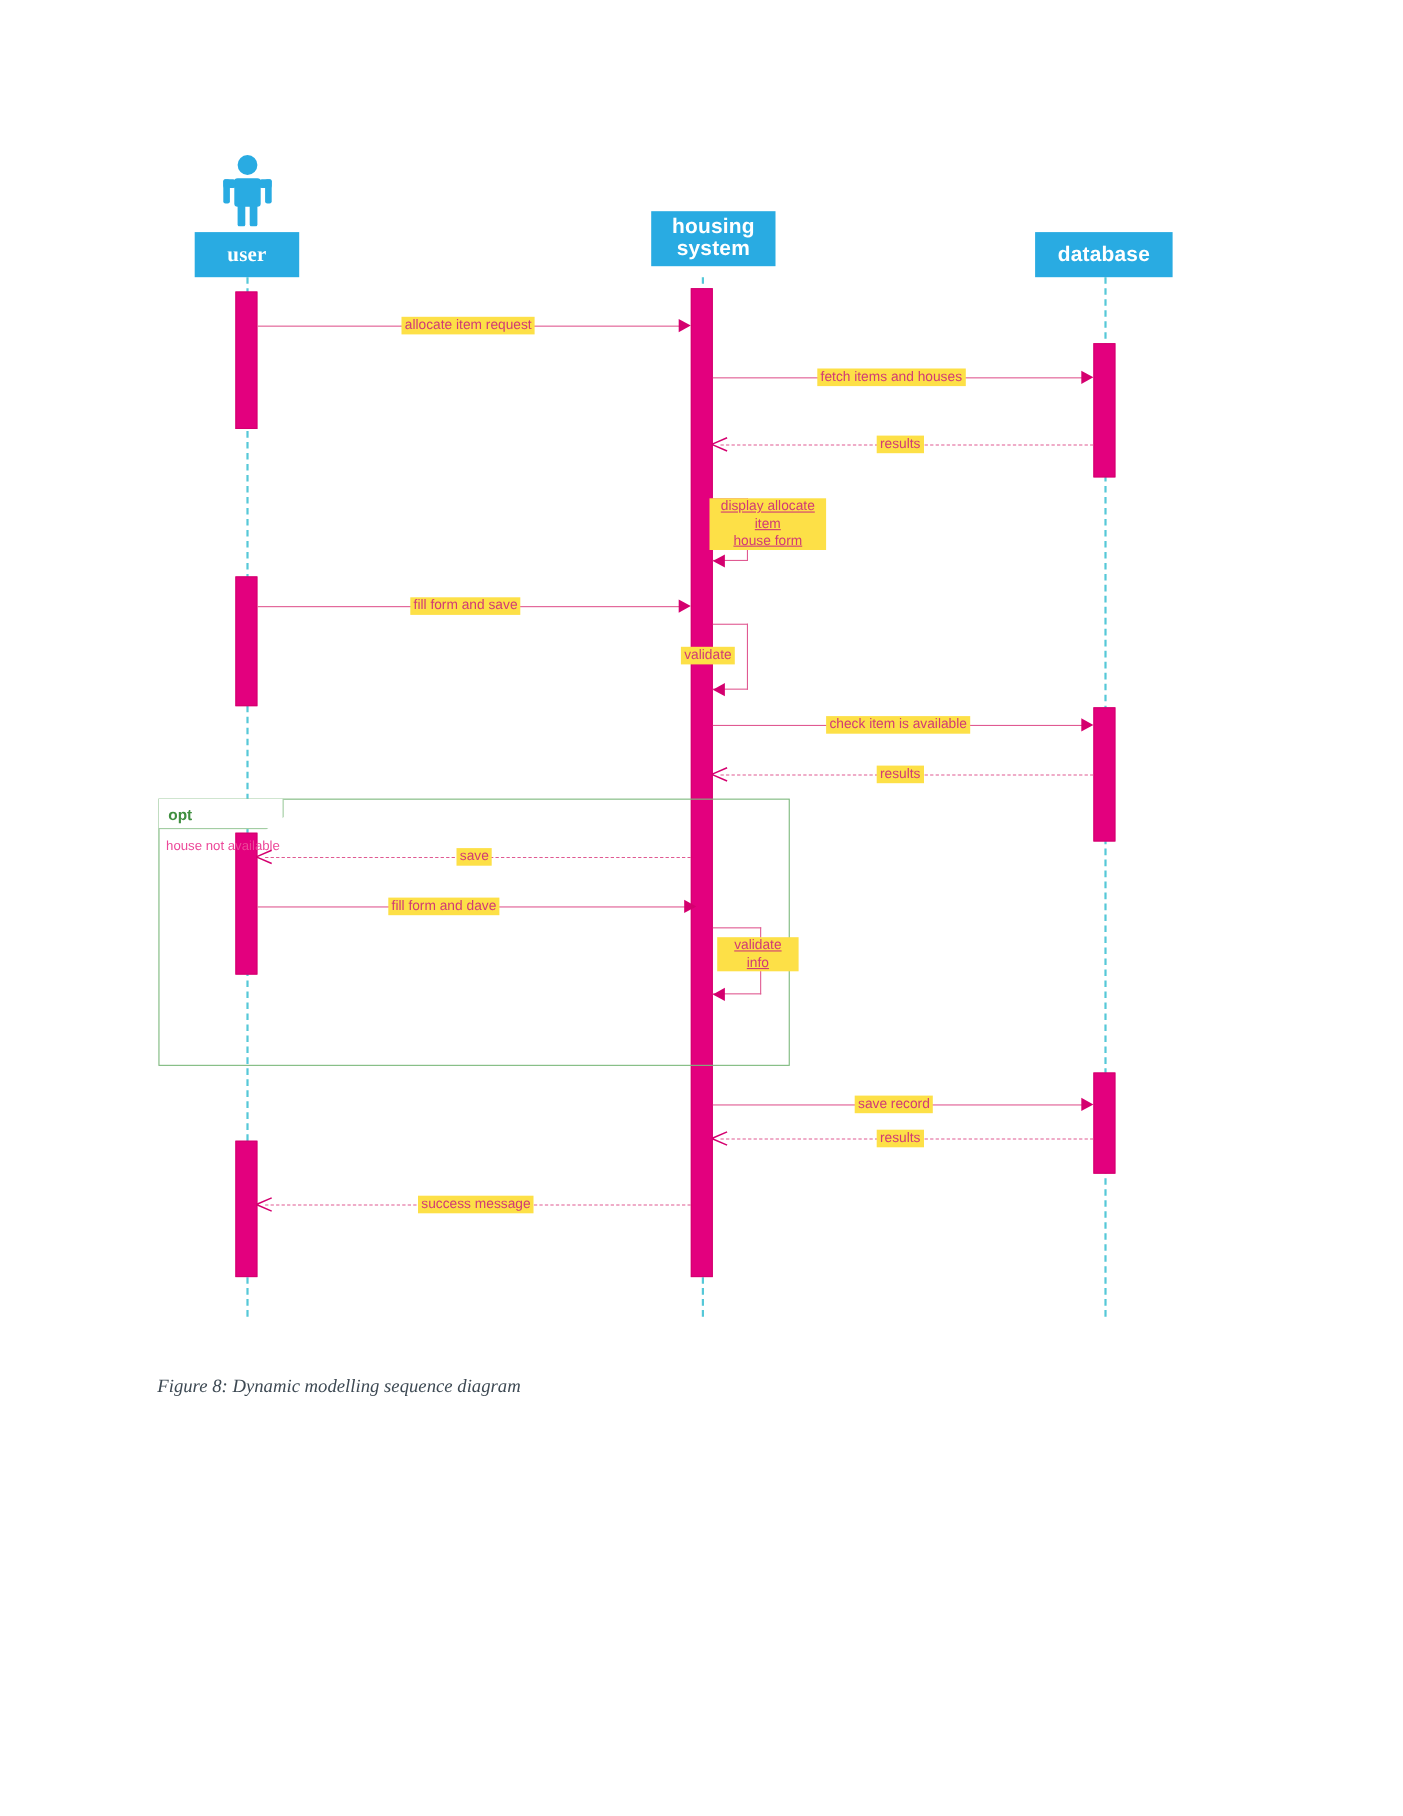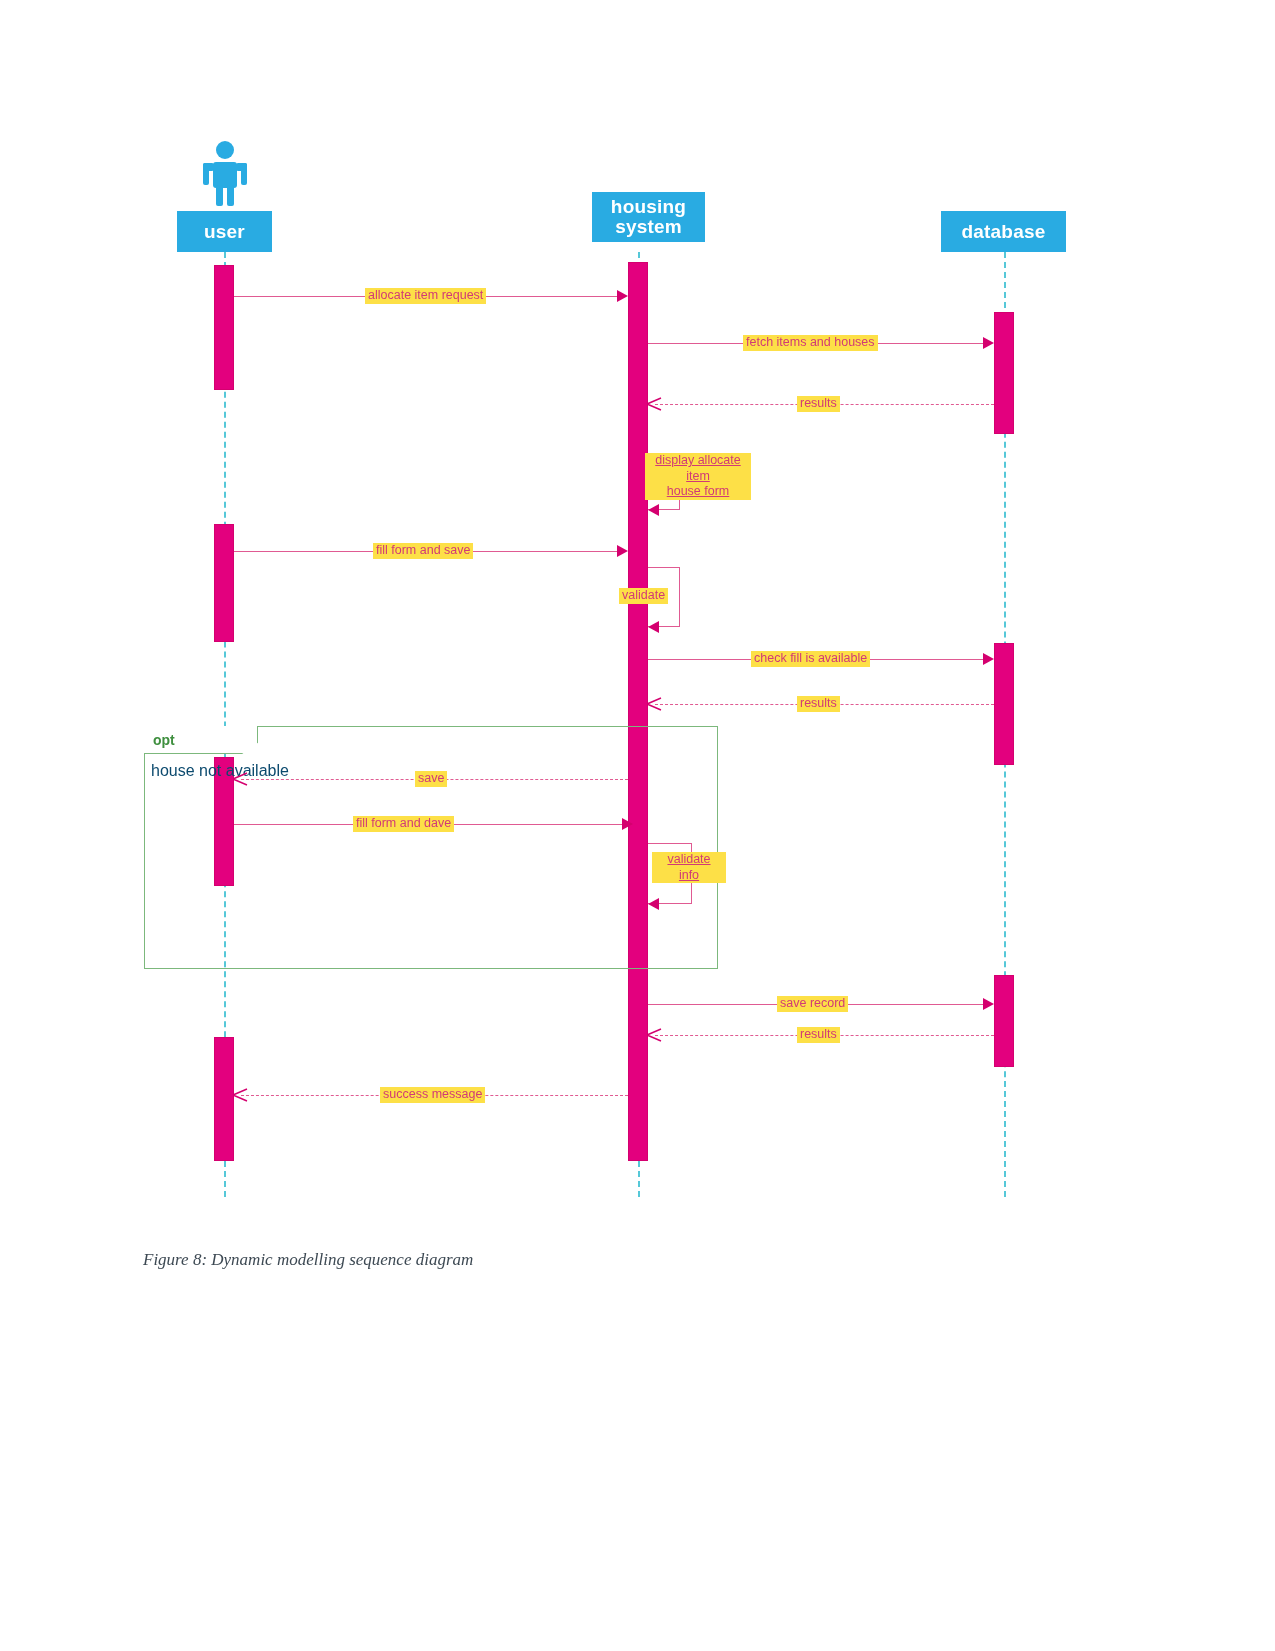--- a/index.html
+++ b/index.html
@@ -83,22 +83,22 @@
     background:#ffffff;
   }
   .frag-label {
     position:absolute;
     color:#3f8f3f;
     font-weight:bold;
     font-size:14px;
   }
   .frag-guard {
     position:absolute;
-    color:#0c4a6e;
-    font-size:16px;
+    color:#ec4899;
+    font-size:12px;
     white-space:nowrap;
   }
   .caption {
     position:absolute;
     font-family:"Liberation Serif", serif;
     font-style:italic;
     font-size:17px;
     color:#3d4953;
     white-space:nowrap;
   }
@@ -118,21 +118,21 @@
       <rect x="17" y="22" width="24" height="26" rx="3" fill="#29abe2"></rect>
       <rect x="7" y="23" width="11" height="8" rx="2" fill="#29abe2"></rect>
       <rect x="40" y="23" width="11" height="8" rx="2" fill="#29abe2"></rect>
       <rect x="7" y="23" width="6" height="22" rx="2" fill="#29abe2"></rect>
       <rect x="45" y="23" width="6" height="22" rx="2" fill="#29abe2"></rect>
       <rect x="20" y="45" width="7" height="21" rx="2" fill="#29abe2"></rect>
       <rect x="31" y="45" width="7" height="21" rx="2" fill="#29abe2"></rect>
     </svg>
   </div>
 
-  <div class="head-box" style="left:177px; top:211px; width:95px; height:41px; font-size:19px;">
+  <div class="head-box" style="left:177px; top:211px; width:95px; height:41px; font-size:19px;font-family:Liberation Serif, serif;">
     <span class="hl">user</span>
   </div>
 
   <div class="head-box" style="left:592px; top:192px; width:113px; height:50px; font-size:19px;">
     <span class="hl">housing
 system</span>
   </div>
 
   <div class="head-box" style="left:941px; top:211px; width:125px; height:41px; font-size:19px;">
     <span class="hl">database</span>
@@ -180,21 +180,21 @@
   <div class="msg-line" style="left:234px; top:551px; width:384px;"></div>
   <div class="arrow-head arrow-right" style="left:617px; top:545px;"></div>
   <div class="msg-label" style="left:373px; top:543px;text-align:center;">fill form and save</div>
 
   <div class="self-msg" style="left:648px; top:567px; width:32px; height:60px;"></div>
   <div class="arrow-head arrow-left" style="left:648px; top:621px;"></div>
   <div class="msg-label" style="left:619px; top:588px;">validate</div>
 
   <div class="msg-line" style="left:648px; top:659px; width:336px;"></div>
   <div class="arrow-head arrow-right" style="left:983px; top:653px;"></div>
-  <div class="msg-label" style="left:751px; top:651px;">check fill is available</div>
+  <div class="msg-label" style="left:751px; top:651px;">check item is available</div>
 
   <div class="msg-line dashed" style="left:655px; top:704px; width:339px;"></div>
   <div style="position:absolute; left:646px; top:696px;">
     <svg width="16" height="16" viewBox="0 0 16 16">
         <path d="M1 8 L15 2 M1 8 L15 14" stroke="#d4006f" stroke-width="1.4" fill="none"></path>
       </svg>
   </div>
   <div class="msg-label" style="left:797px; top:696px;">results</div>
 
   <div class="msg-line dashed" style="left:241px; top:779px; width:387px;"></div>

